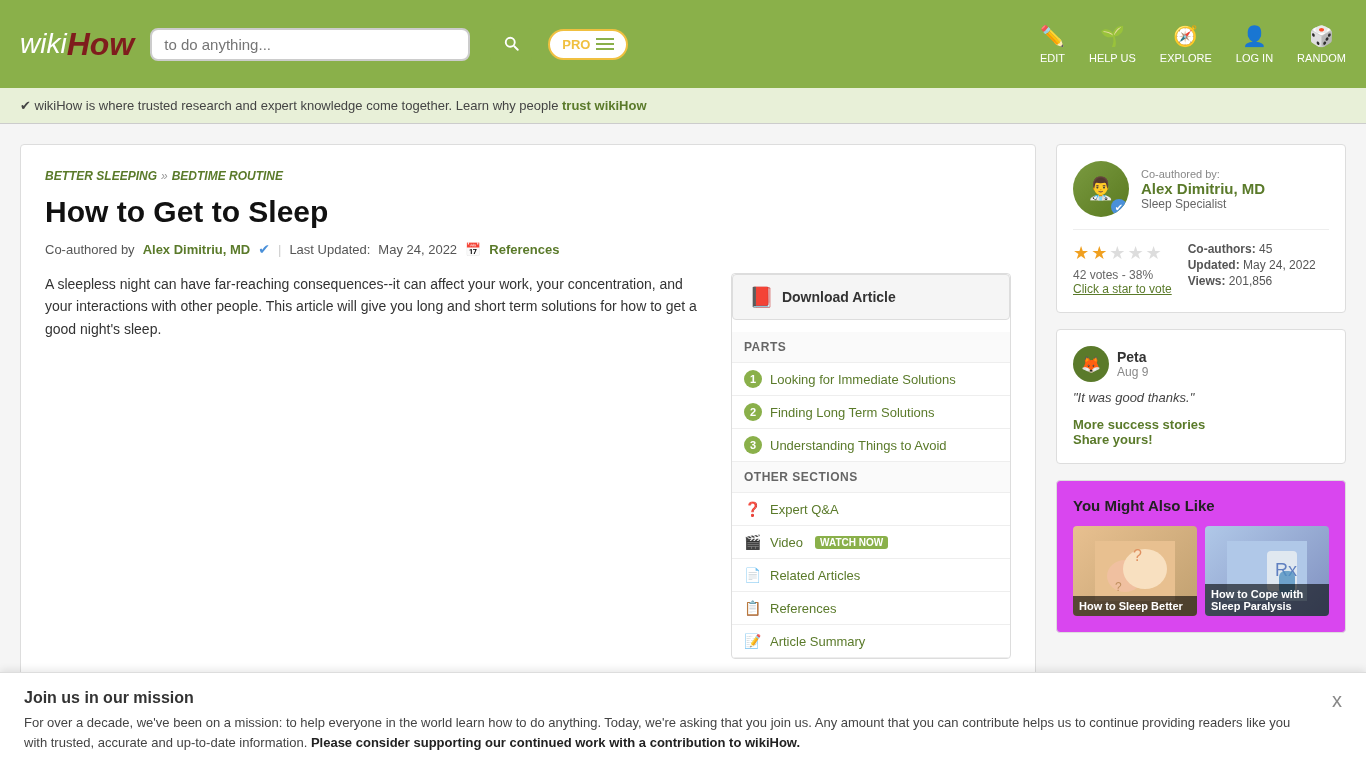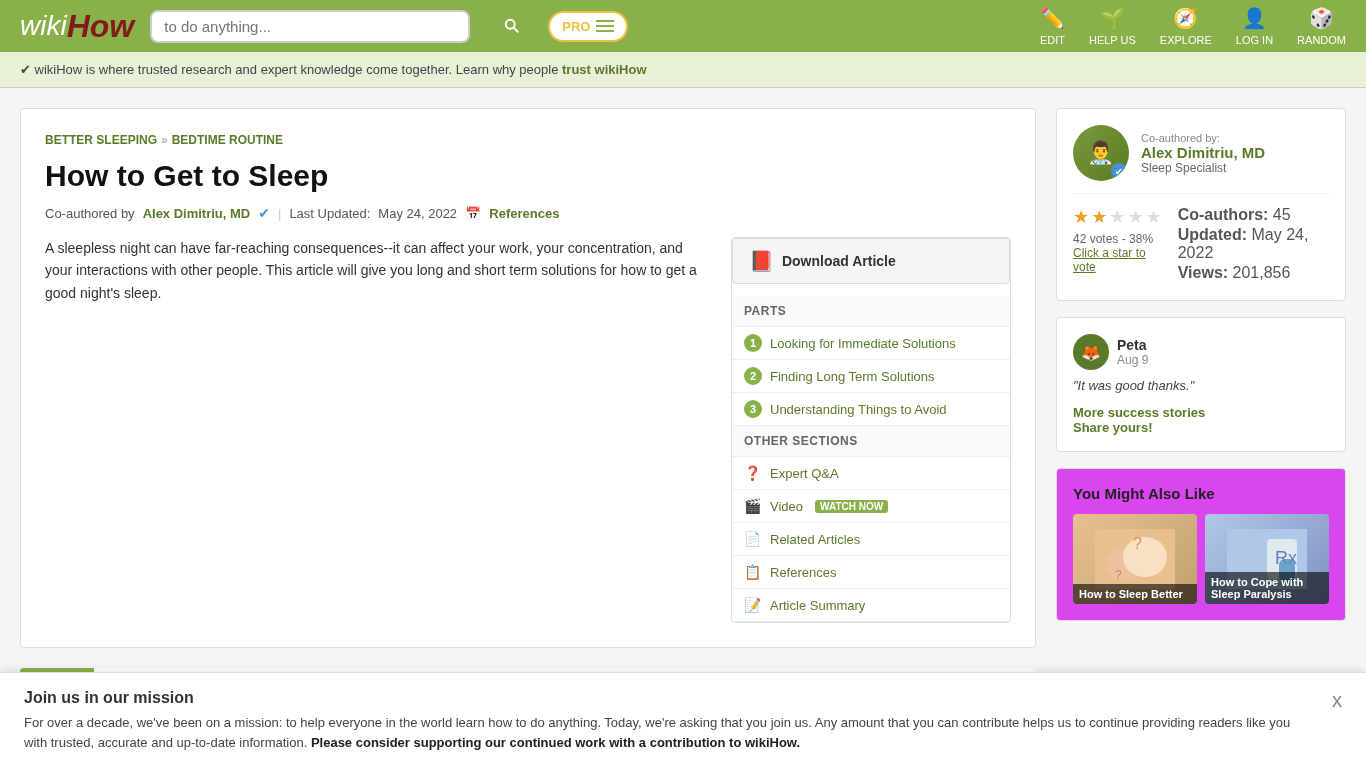--- a/index.html
+++ b/index.html
@@ -1,19 +1,19 @@
 <!DOCTYPE html>
 <html><head>
   <meta charset="utf-8">
   <style>
     * { box-sizing: border-box; margin: 0; padding: 0; }
     body { font-family: 'Helvetica Neue', Arial, sans-serif; font-size: 14px; background: #f5f5f5; color: #333; }
 
     
-    .header { background: #8ab04a; display: flex; align-items: center; padding: 0 20px; height: 52px; gap: 16px; }
+    .header { background: #8ab04a; display: flex; align-items: center; padding: 0 20px; height: 88px; gap: 16px; }
     .logo { display: flex; align-items: center; gap: 0; }
     .logo-wiki { font-size: 28px; font-weight: 300; color: white; font-style: italic; }
     .logo-how { font-size: 32px; font-weight: 700; color: #7f1d1d; font-style: italic; }
     .search-bar { display: flex; align-items: center; background: white; border-radius: 8px; padding: 6px 12px; flex: 1; max-width: 320px; border: 2px solid #ccc; }
     .search-bar input { border: none; outline: none; font-size: 15px; width: 100%; color: #555; background: transparent; }
     .search-btn { background: #8ab04a; border: none; border-radius: 4px; padding: 6px 12px; cursor: pointer; margin-left: 4px; }
     .search-btn svg { fill: white; width: 18px; height: 18px; }
     .pro-badge { background: white; border-radius: 20px; display: flex; align-items: center; gap: 6px; padding: 6px 12px; border: 2px solid #f0c040; cursor: pointer; }
     .pro-text { color: #f0c040; font-weight: 700; font-size: 13px; }
     .hamburger { display: flex; flex-direction: column; gap: 3px; cursor: pointer; }
@@ -26,21 +26,21 @@
     .trust-bar { background: #e8f0d8; padding: 10px 20px; font-size: 13px; color: #444; border-bottom: 1px solid #ccc; }
     .trust-bar a { color: #5a7a2a; font-weight: 700; text-decoration: none; }
 
     
     .main-layout { display: flex; gap: 20px; padding: 20px; max-width: 1366px; }
     .content-area { flex: 1; min-width: 0; }
     .sidebar { width: 290px; flex-shrink: 0; }
 
     
     .article-card { background: white; border: 1px solid #ddd; border-radius: 4px; padding: 24px; margin-bottom: 20px; }
-    .breadcrumb { font-size: 12px; color: #666; margin-bottom: 12px; display: flex; align-items: center; gap: 4px; }
+    .breadcrumb { font-size: 12px; color: #666; margin-bottom: 12px; display: flex; align-items: center; gap: 4px; font-style: italic; }
     .breadcrumb a { color: #5a7a2a; text-decoration: none; font-weight: 600; font-size: 12px; }
     .breadcrumb .sep { color: #999; }
     .article-title { font-size: 30px; font-weight: 700; color: #111; margin-bottom: 12px; }
     .article-meta { font-size: 13px; color: #555; margin-bottom: 16px; display: flex; align-items: center; gap: 8px; flex-wrap: wrap; }
     .article-meta a { color: #5a7a2a; font-weight: 600; text-decoration: none; }
     .verified-badge { color: #4a90d9; font-size: 14px; }
     .meta-sep { color: #ccc; }
     .article-body { display: flex; gap: 24px; margin-top: 12px; }
     .article-text { flex: 1; font-size: 14px; line-height: 1.6; color: #333; }
     .article-toc { width: 280px; flex-shrink: 0; border: 1px solid #ddd; border-radius: 4px; padding: 0; overflow: hidden; }
@@ -71,21 +71,21 @@
     .author-name { font-size: 15px; font-weight: 700; color: #5a7a2a; }
     .author-title { font-size: 12px; color: #666; }
 
     
     .rating-section { border-top: 1px solid #eee; padding-top: 12px; display: flex; gap: 16px; align-items: flex-start; }
     .stars { display: flex; gap: 2px; margin-bottom: 4px; }
     .star { font-size: 18px; color: #ddd; }
     .star.filled { color: #f0a020; }
     .votes-text { font-size: 12px; color: #666; }
     .click-text { font-size: 12px; color: #5a7a2a; cursor: pointer; text-decoration: underline; }
-    .stats { font-size: 16px; color: #555; }
+    .stats { font-size: 12px; color: #555; }
     .stats div { margin-bottom: 2px; }
 
     
     .success-card { background: white; border: 1px solid #ddd; border-radius: 4px; padding: 16px; margin-bottom: 16px; }
     .success-user { display: flex; align-items: center; gap: 8px; margin-bottom: 8px; }
     .success-avatar { width: 36px; height: 36px; border-radius: 50%; background: #5a7a2a; display: flex; align-items: center; justify-content: center; color: white; font-size: 16px; }
     .success-name { font-weight: 700; font-size: 14px; }
     .success-date { font-size: 12px; color: #888; }
     .success-quote { font-size: 13px; color: #444; font-style: italic; margin-bottom: 12px; }
     .success-links { display: flex; justify-content: space-between; flex-direction: column; }

